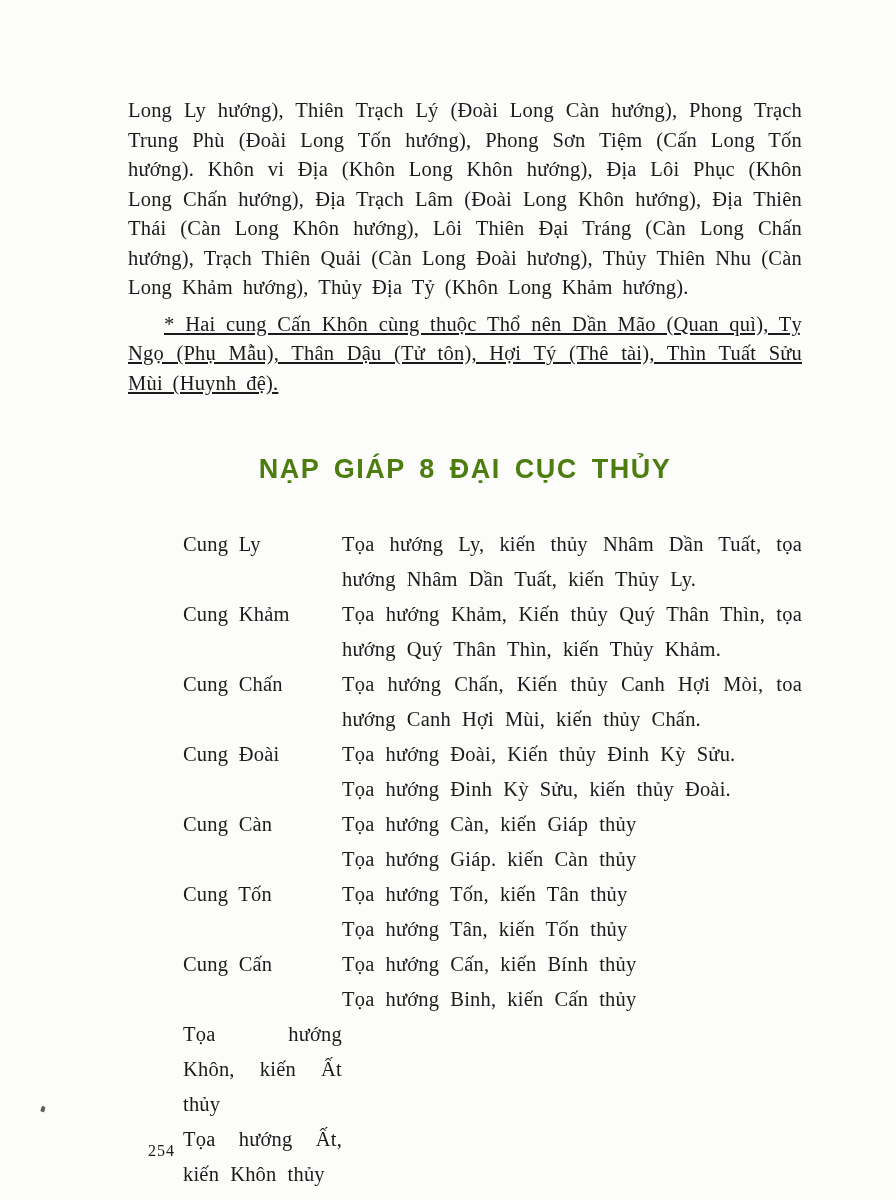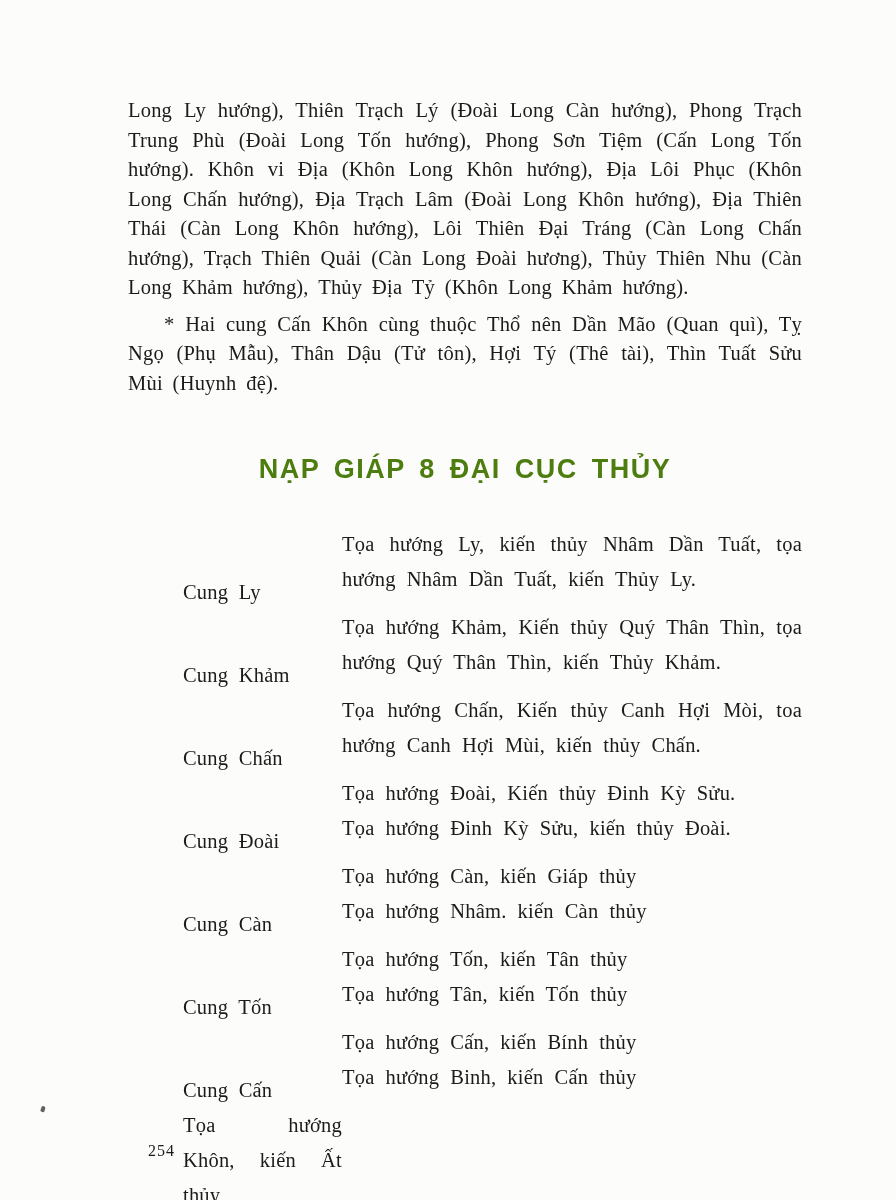--- a/index.html
+++ b/index.html
@@ -21,20 +21,21 @@
     font-size: 20.5px;
     line-height: 29.5px;
     text-align: justify;
     word-spacing: 0.22em;
     letter-spacing: 0.2px;
     margin: 0;
   }
   .footnote {
     margin-top: 7px;
     text-indent: 36px;
+    text-decoration: underline;
   }
   .heading {
     margin: 56px 0 0 0;
     text-align: center;
     font-family: "Liberation Sans", sans-serif;
     font-weight: 700;
     font-size: 27px;
     letter-spacing: 1.5px;
     word-spacing: 5px;
     color: #4d7c0f;
@@ -43,21 +44,21 @@
     margin: 42px 0 0 55px;
     font-size: 20.5px;
     line-height: 35px;
     letter-spacing: 0.2px;
   }
   .cung-row {
     display: grid;
     grid-template-columns: 159px 1fr;
     align-items: start;
   }
-  .cung-label { word-spacing: 0.25em; margin-top: 48px; }
+  .cung-label { word-spacing: 0.25em; }
   .cung-desc {
     text-align: justify;
     word-spacing: 0.24em;
   }
   .cung-desc .line { word-spacing: 0.28em; }
   .page-num {
     position: absolute;
     left: 148px; top: 1142px;
     font-size: 16px;
     letter-spacing: 1px;
@@ -111,21 +112,21 @@
     <div class="cung-desc">
             <div class="line">Tọa hướng Đoài, Kiến thủy Đinh Kỳ Sửu.</div>
             <div class="line">Tọa hướng Đinh Kỳ Sửu, kiến thủy Đoài.</div>
           </div>
   </div>
 
   <div class="cung-row">
     <div class="cung-label">Cung Càn</div>
     <div class="cung-desc">
             <div class="line">Tọa hướng Càn, kiến Giáp thủy</div>
-            <div class="line">Tọa hướng Nhâm. kiến Càn thủy</div>
+            <div class="line">Tọa hướng Giáp. kiến Càn thủy</div>
           </div>
   </div>
 
   <div class="cung-row">
     <div class="cung-label">Cung Tốn</div>
     <div class="cung-desc">
             <div class="line">Tọa hướng Tốn, kiến Tân thủy</div>
             <div class="line">Tọa hướng Tân, kiến Tốn thủy</div>
           </div>
   </div>

